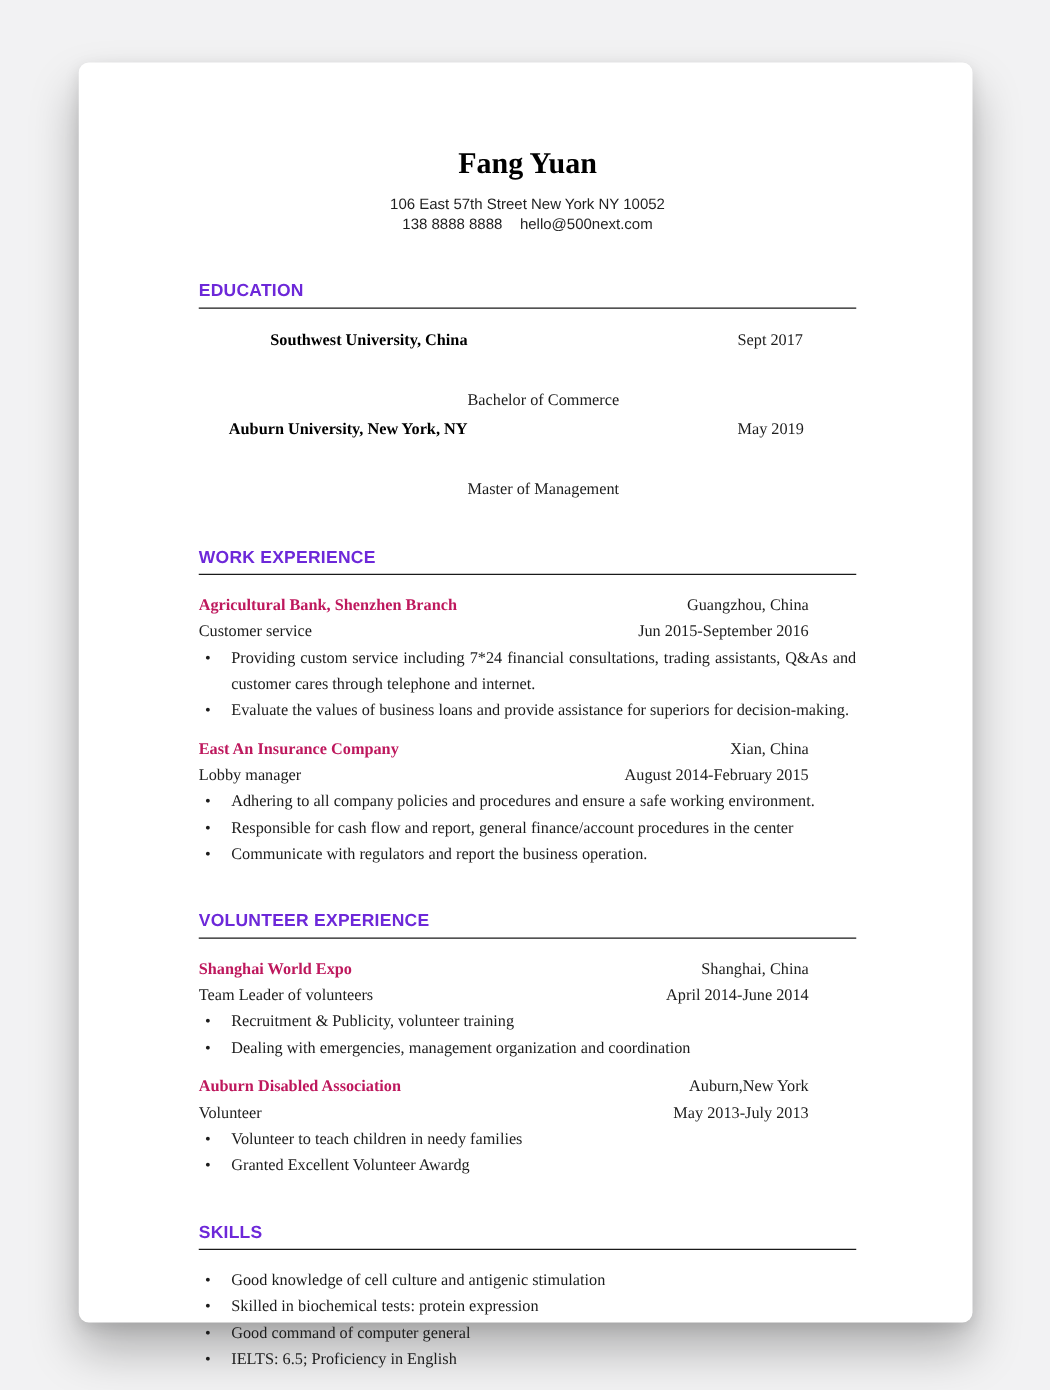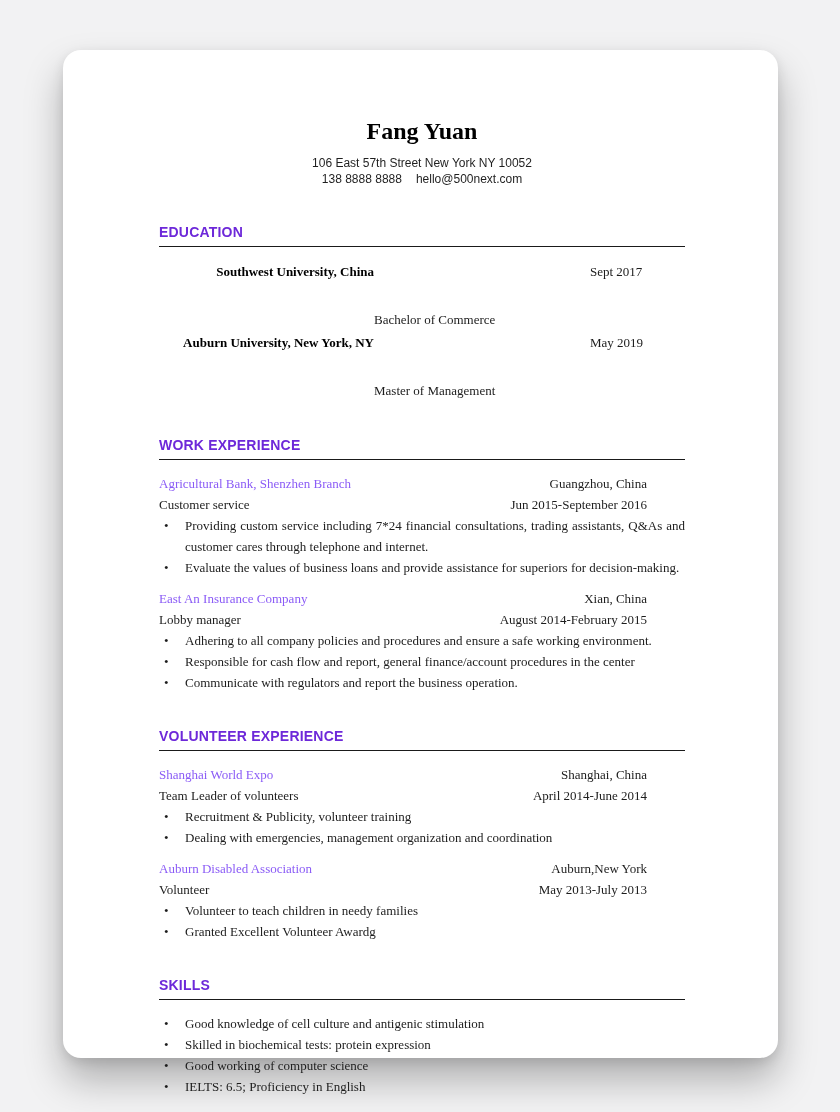--- a/index.html
+++ b/index.html
@@ -13,21 +13,21 @@
     position: relative;
     overflow: hidden;
   }
   .card {
     position: absolute;
     left: 63px;
     top: 50px;
     width: 715px;
     height: 1008px;
     background: #ffffff;
-    border-radius: 18px;
+    border-radius: 8px;
     box-shadow: 0 22px 38px rgba(0,0,0,0.28), 0 4px 12px rgba(0,0,0,0.10);
     padding: 66px 93px 4px 96px;
   }
   
   .resume-header { text-align: center; margin-bottom: 34px; }
   .name {
     font-family: "Liberation Serif", serif;
     font-weight: bold;
     font-size: 24px;
     line-height: 30px;
@@ -68,21 +68,21 @@
   .edu-degree { width: 216px; margin-top: 48px; }
   .edu-date  { flex: 1; }
   
   .entry + .entry { margin-top: 10px; }
   .entry-line {
     display: flex;
     justify-content: space-between;
     font-size: 13px;
     line-height: 21px;
   }
-  .org { font-weight: normal; color: #8b5cf6; }
+  .org { font-weight: bold; color: #be185d; }
   .right-col { padding-right: 38px; text-align: right; white-space: nowrap; }
   
   .bullet {
     position: relative;
     padding-left: 26px;
     font-size: 13px;
     line-height: 21px;
     text-align: justify;
   }
   .bullet .marker {
@@ -216,21 +216,21 @@
     <div class="bullet">
       <span class="marker">•</span>
       <span>Good knowledge of cell culture and antigenic stimulation</span>
     </div>
     <div class="bullet">
       <span class="marker">•</span>
       <span>Skilled in biochemical tests: protein expression</span>
     </div>
     <div class="bullet">
       <span class="marker">•</span>
-      <span>Good working of computer science</span>
+      <span>Good command of computer general</span>
     </div>
     <div class="bullet">
       <span class="marker">•</span>
       <span>IELTS: 6.5; Proficiency in English</span>
     </div>
   </section>
 
 </div>
 
 </body></html>

